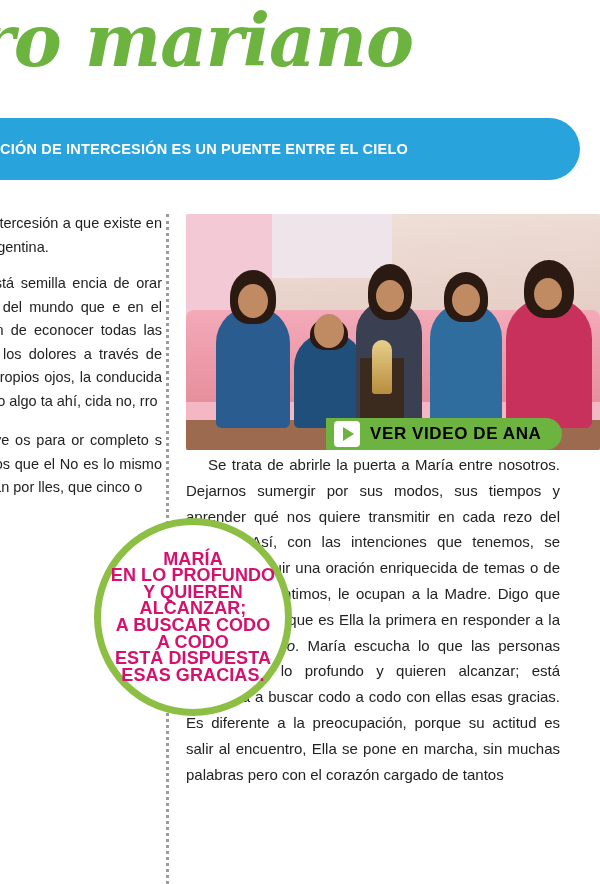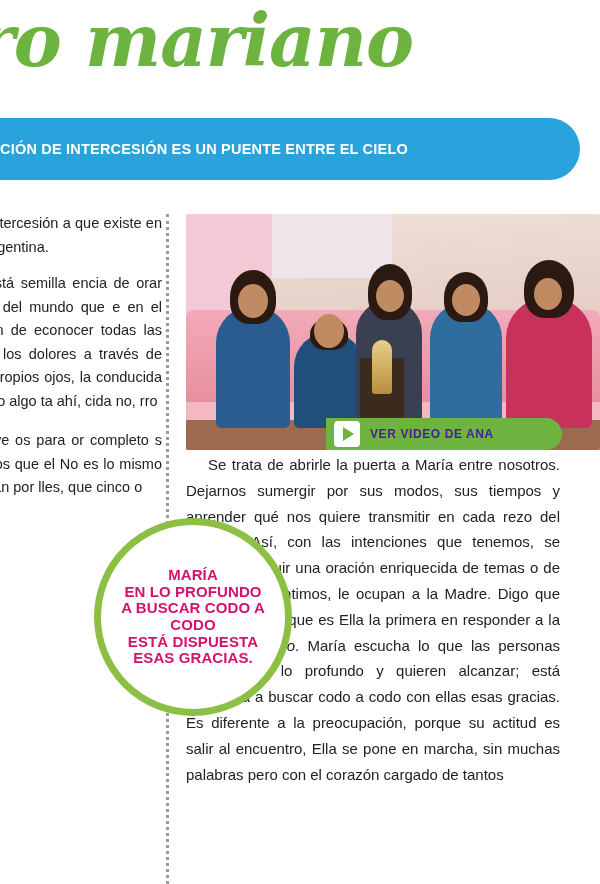--- a/index.html
+++ b/index.html
@@ -167,23 +167,23 @@
     flex: 0 0 auto;
   }
   .play-tri {
     width: 0; height: 0;
     border-left: 11px solid #6cb33f;
     border-top: 7px solid transparent;
     border-bottom: 7px solid transparent;
     margin-left: 3px;
   }
   .video-tag-label {
-    color: #4c1d95;
+    color: #000000;
     font-weight: bold;
-    font-size: 12px;
+    font-size: 17px;
     letter-spacing: 0.6px;
     white-space: nowrap;
   }
 
   
   .right-col {
     position: absolute;
     left: 186px; top: 452px;
     width: 374px;
     height: 432px;
@@ -210,21 +210,21 @@
     border: 7px solid #8dbf45;
     display: flex;
     align-items: center;
     justify-content: center;
     text-align: center;
     z-index: 5;
   }
   .quote-inner {
     color: #d5116d;
     font-weight: bold;
-    font-size: 15px;
+    font-size: 18px;
     line-height: 16.6px;
     letter-spacing: 0.1px;
     padding: 0 8px;
     text-transform: uppercase;
   }
 </style>
 </head>
 <body>
 
 <div id="page">
@@ -288,19 +288,20 @@
   </div>
 
   <div class="right-col">
     <p><span>Se trata de abrirle la puerta a María entre nosotros. Dejarnos sumergir por sus modos, sus tiempos y aprender qué nos quiere transmitir en cada rezo del Rosario. Así, con las intenciones que tenemos, se puede construir una oración enriquecida de temas o de casos que, sentimos, le ocupan a la Madre. Digo que “le ocupan” porque es Ella la primera en responder a la palabra </span><em>servicio</em><span>. María escucha lo que las personas anhelan en lo profundo y quieren alcanzar; está dispuesta a buscar codo a codo con ellas esas gracias. Es diferente a la preocupación, porque su actitud es salir al encuentro, Ella se pone en marcha, sin muchas palabras pero con el corazón cargado de tantos</span></p>
   </div>
 
   <div class="quote-circle">
     <div class="quote-inner">
       <div>MARÍA</div>
       <div>EN LO PROFUNDO</div>
+      <div>Y QUIEREN ALCANZAR;</div>
       <div>A BUSCAR CODO A CODO</div>
       <div>ESTÁ DISPUESTA</div>
       <div>ESAS GRACIAS.</div>
     </div>
   </div>
 
 </div>
 
 </body></html>

